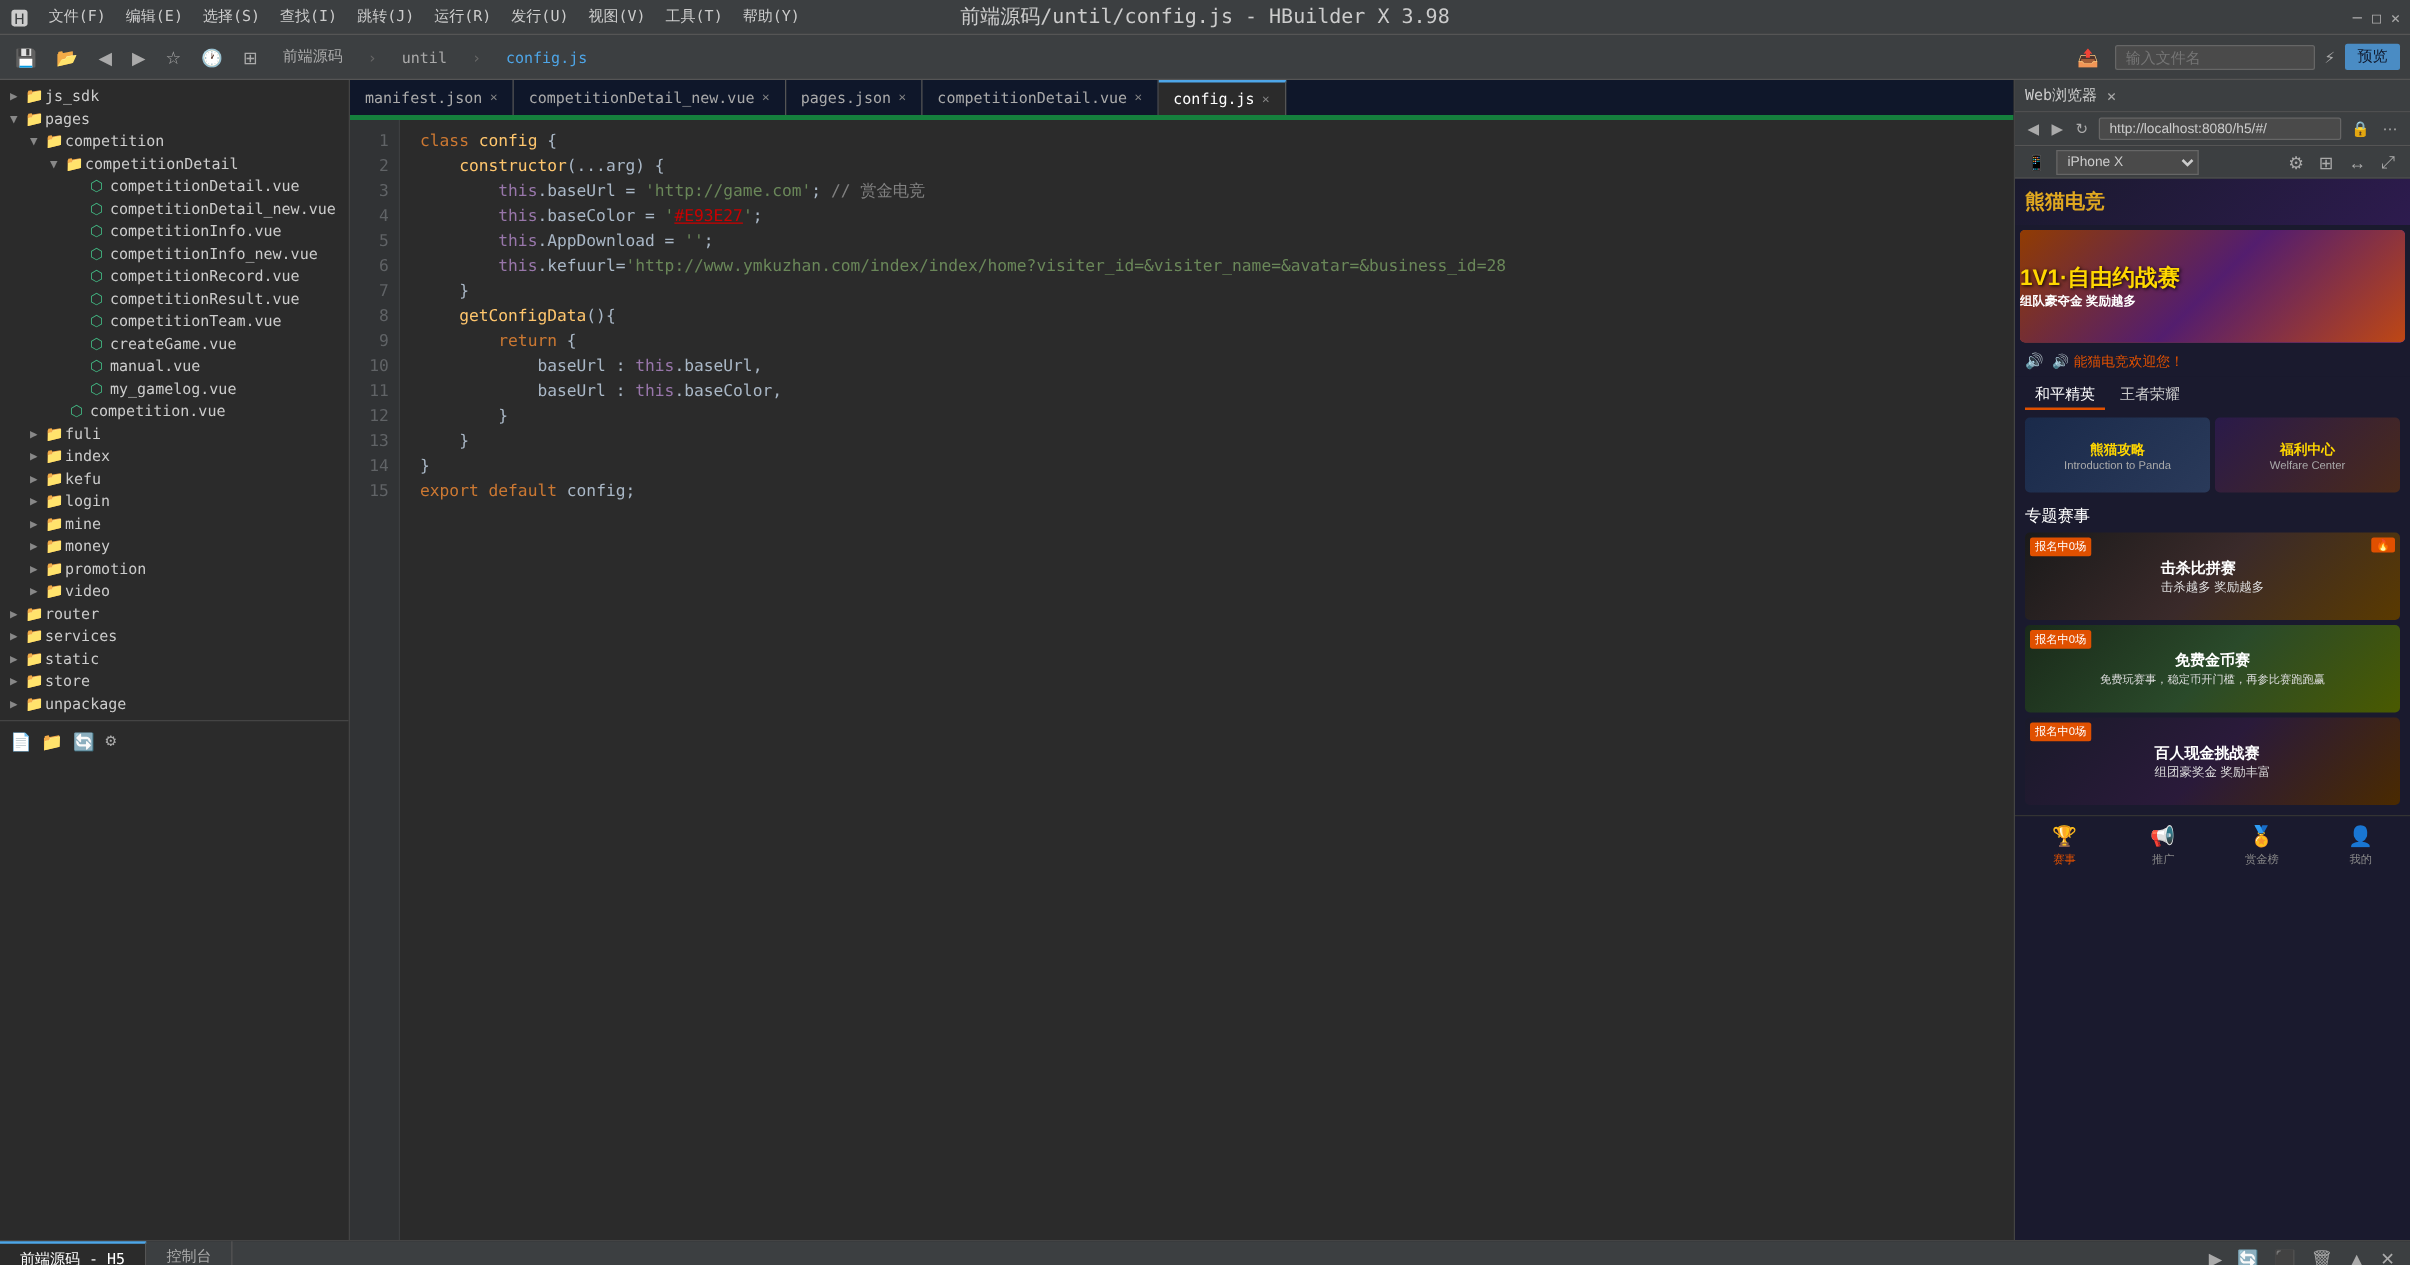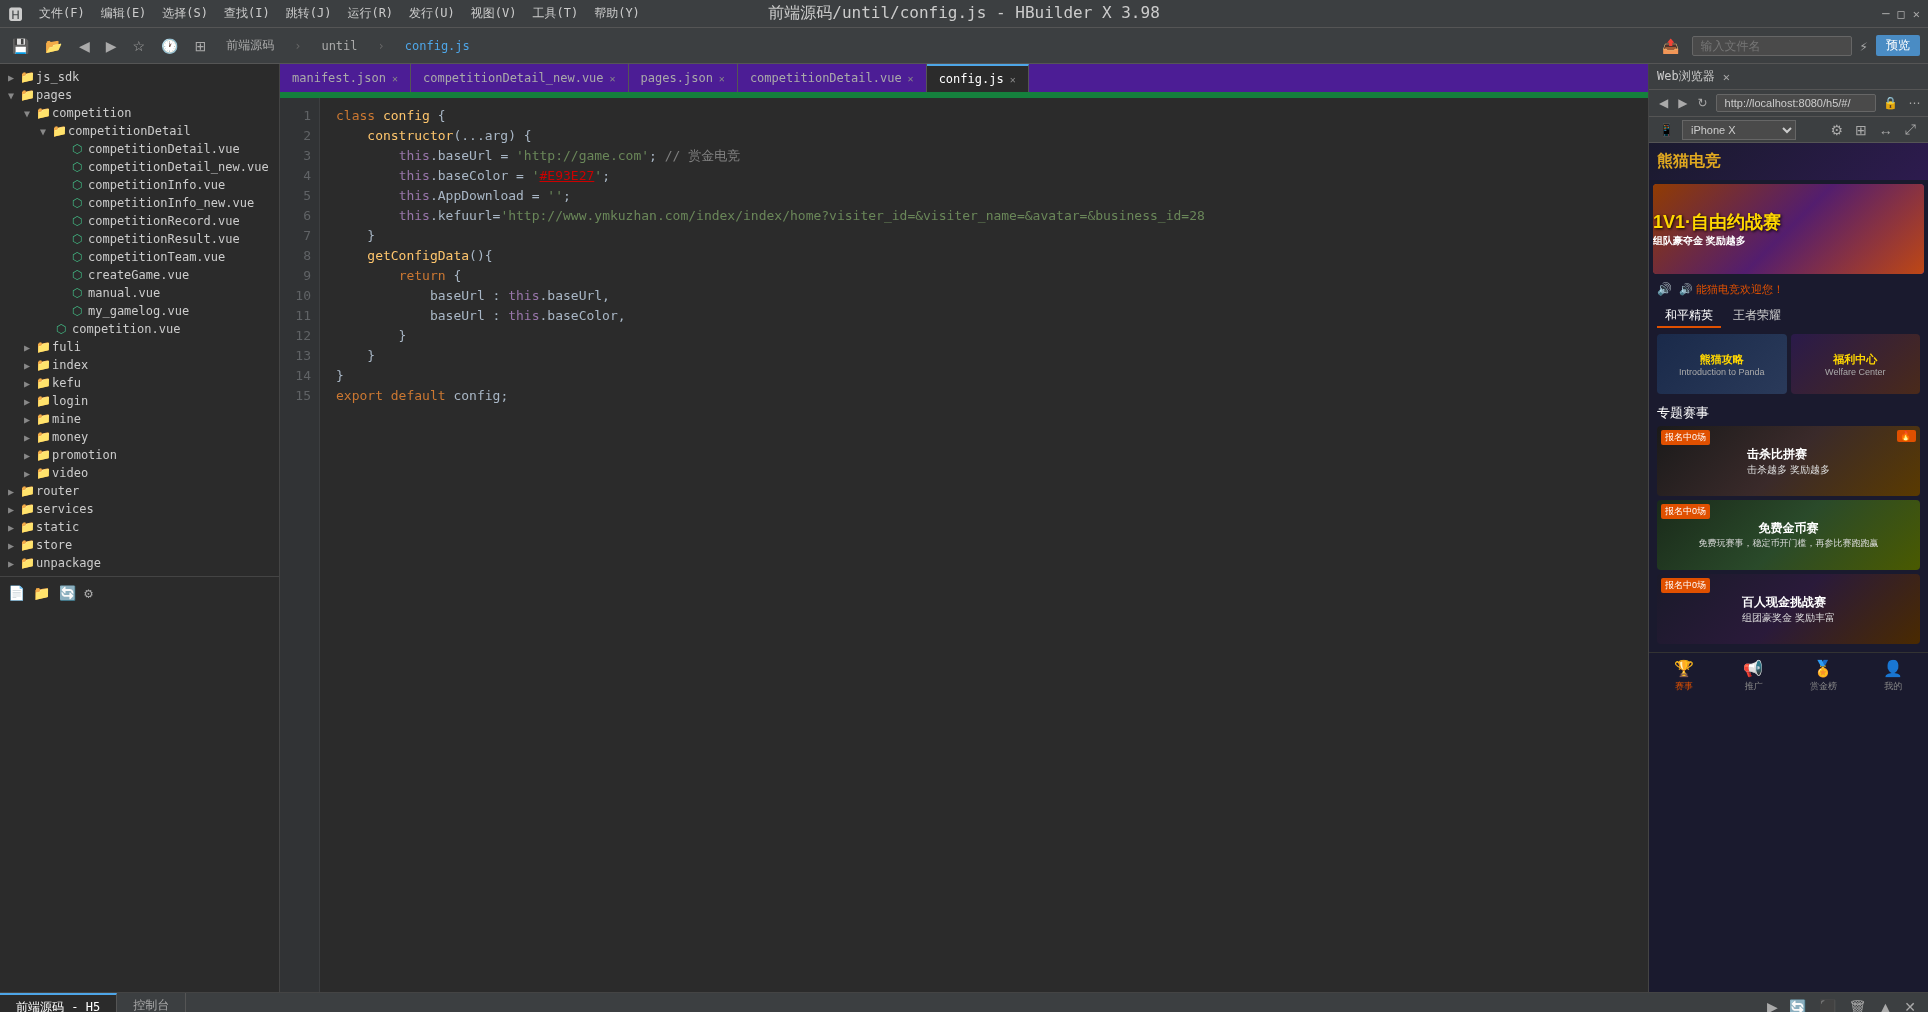--- a/index.html
+++ b/index.html
@@ -12,55 +12,55 @@
 
     
     .toolbar { background: #3c3f41; height: 36px; display: flex; align-items: center; padding: 0 8px; gap: 8px; border-bottom: 1px solid #555; }
     .toolbar-btn { background: none; border: none; color: #aaa; cursor: pointer; padding: 2px 4px; font-size: 14px; }
     .breadcrumb { display: flex; align-items: center; gap: 20px; color: #aaa; font-size: 12px; margin-left: 8px; }
     .breadcrumb-sep { color: #666; }
     .breadcrumb-current { color: #4ea6e8; }
     .toolbar-right { margin-left: auto; display: flex; align-items: center; gap: 8px; }
     .toolbar-search { background: #4a4a4a; border: 1px solid #666; color: #ccc; padding: 2px 8px; font-size: 12px; width: 160px; border-radius: 2px; }
     .toolbar-filter { color: #aaa; font-size: 14px; cursor: pointer; margin-left: auto; }
-    .toolbar-preview { background: #4a8cc4; color: #ffffff; border: none; padding: 2px 10px; font-size: 12px; cursor: pointer; border-radius: 2px; }
+    .toolbar-preview { background: #4a8cc4; color: #0f172a; border: none; padding: 2px 10px; font-size: 12px; cursor: pointer; border-radius: 2px; }
 
     
     .main-layout { display: flex; height: calc(1012px - 28px - 36px - 20px); }
 
     
     .sidebar { width: 280px; background: #2b2b2b; border-right: 1px solid #444; overflow-y: auto; flex-shrink: 0; }
     .file-tree { padding: 4px 0; }
     .tree-item { display: flex; align-items: center; padding: 2px 0; cursor: pointer; white-space: nowrap; }
     .tree-arrow { display: inline-block; width: 12px; font-size: 10px; color: #888; flex-shrink: 0; }
     .tree-icon { display: inline-block; width: 16px; flex-shrink: 0; font-size: 12px; }
     .tree-label { font-size: 12px; color: #ccc; }
     .folder-icon { color: #dcb67a; }
     .vue-icon { color: #42b883; }
 
     
-    .tabs-bar { background: #4c1d95; display: flex; border-bottom: 6px solid #15803d; overflow-x: auto; flex-shrink: 0; }
+    .tabs-bar { background: #0f172a; display: flex; border-bottom: 4px solid #15803d; overflow-x: auto; flex-shrink: 0; }
     .tab { display: flex; align-items: center; padding: 6px 12px; font-size: 12px; color: #aaa; cursor: pointer; border-right: 1px solid #555; white-space: nowrap; gap: 6px; }
     .tab.active { background: #2b2b2b; color: #fff; border-top: 2px solid #4ea6e8; }
     .tab-close { color: #888; font-size: 10px; }
 
     
     .editor-area { flex: 1; background: #2b2b2b; overflow: auto; display: flex; flex-direction: column; }
     .code-container { display: flex; flex: 1; }
     .line-numbers { background: #313335; padding: 8px 8px 8px 12px; color: #606366; font-size: 13px; line-height: 20px; text-align: right; user-select: none; min-width: 40px; border-right: 1px solid #3d3f41; }
     .code-content { padding: 8px 16px; font-size: 13px; line-height: 20px; flex: 1; color: #a9b7c6; white-space: pre; overflow-x: auto; }
     .kw { color: #cc7832; }
     .cls { color: #ffc66d; }
     .str { color: #6a8759; }
     .cmt { color: #808080; }
     .fn { color: #ffc66d; }
     .highlight-red { color: #cc0000; text-decoration: underline; }
 
     
-    .browser-panel { width: 280px; background: #2b2b2b; border-left: 1px solid #444; display: flex; flex-direction: column; flex-shrink: 0; }
+    .browser-panel { width: 317px; background: #2b2b2b; border-left: 1px solid #444; display: flex; flex-direction: column; flex-shrink: 0; }
     .browser-header { background: #3c3f41; padding: 4px 8px; display: flex; align-items: center; gap: 8px; border-bottom: 1px solid #555; }
     .browser-close { color: #aaa; cursor: pointer; font-size: 12px; }
     .browser-address-bar { background: #3c3f41; padding: 4px 8px; display: flex; align-items: center; gap: 6px; border-bottom: 1px solid #555; }
     .address-input { background: #4a4a4a; border: 1px solid #666; color: #ccc; padding: 2px 8px; font-size: 11px; flex: 1; border-radius: 2px; }
     .browser-nav-btn { background: none; border: none; color: #aaa; cursor: pointer; font-size: 12px; padding: 2px; }
     .device-select { background: #4a4a4a; border: 1px solid #666; color: #ccc; font-size: 11px; padding: 2px 4px; }
     .browser-tool-btn { background: none; border: none; color: #aaa; cursor: pointer; font-size: 14px; padding: 2px 4px; }
 
     
     .browser-content { flex: 1; background: #1a1a2e; overflow-y: auto; }

